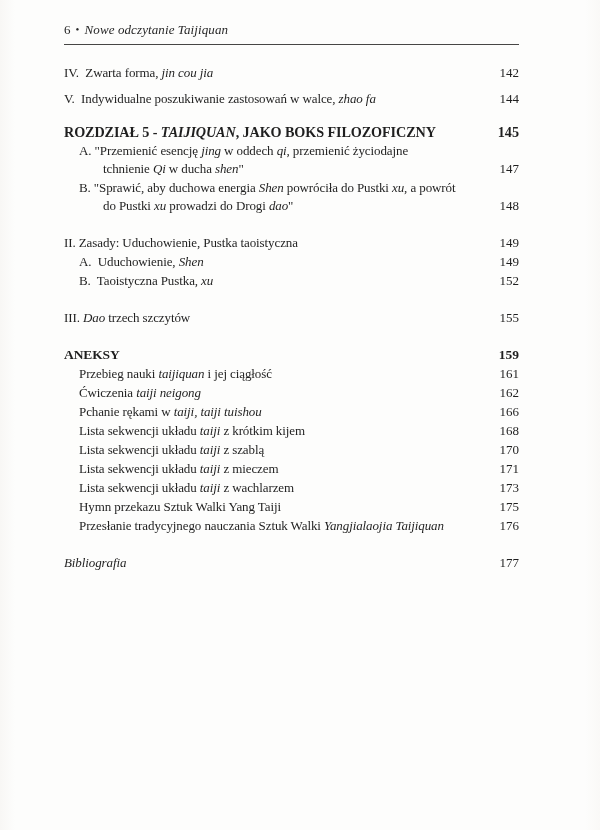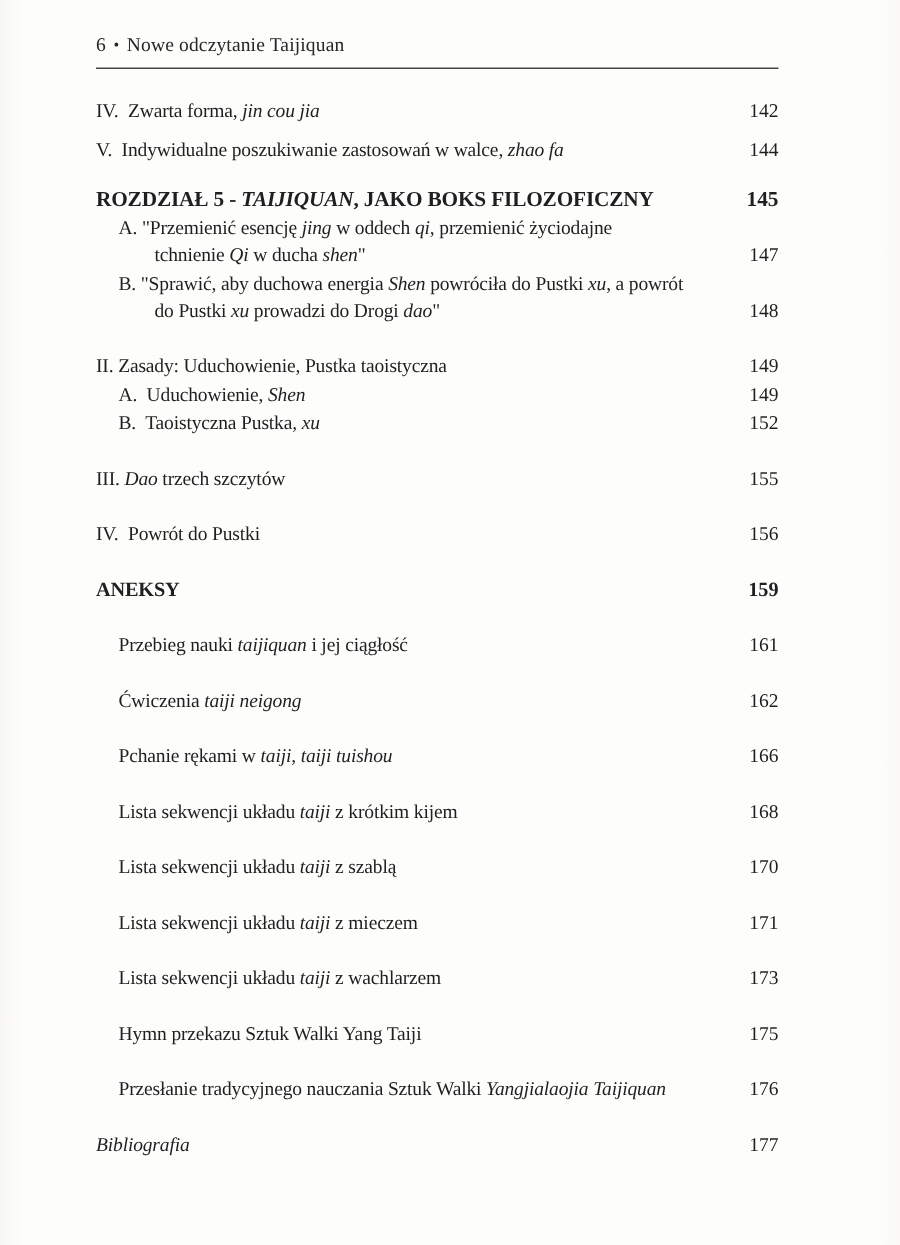--- a/index.html
+++ b/index.html
@@ -18,21 +18,21 @@
     overflow:hidden;
   }
   
   .header{
     font-size:13px;
     line-height:16px;
     color:#262626;
     letter-spacing:0.1px;
   }
   .header .sep{margin:0 5px;font-size:11px;position:relative;top:-1px;}
-  .header .booktitle{}
+  .header .booktitle{font-style:italic;}
   .rule{
     border:0;border-top:1.6px solid #474645;
     margin:6px 0 0 0;
   }
   
   .toc{margin-top:12px;font-size:13px;line-height:18px;}
   .row{display:flex;align-items:flex-end;margin-top:19px;}
   .lbl{
     flex:1;
     padding-right:6px;
@@ -46,21 +46,21 @@
   .row.chapter{margin-top:15px;font-weight:bold;font-size:14.2px;}
   .row.chapter .pg{font-weight:bold;}
   .row.section{}
   .row.loose{margin-top:8px;}
   .row.quote{margin-top:1px;}
   .row.quote .lbl{margin-left:15px;padding-left:24px;text-indent:-24px;}
   .row.subsection{margin-top:1px;}
   .row.subsection .lbl{margin-left:15px;}
   .row.annex-heading{font-weight:bold;font-size:13.5px;}
   .row.annex-heading .pg{font-weight:bold;}
-  .row.annex-item{margin-top:19px;}
+  .row.annex-item{margin-top:1px;}
   .row.annex-item .lbl{margin-left:15px;}
   .row.bibliography{margin-top:19px;}
   .row.bibliography .lbl{font-style:italic;}
   .row.gallery{margin-top:1px;font-weight:bold;}
   .row.gallery .pg{font-weight:normal;}
 </style>
 </head>
 <body>
 
 <div class="page">
@@ -103,24 +103,20 @@
       <span class="pg">149</span>
     </div>
       <div class="row subsection">
       <span class="lbl"><span>B.  Taoistyczna Pustka, </span><span class="i">xu</span></span>
       <span class="pg">152</span>
     </div>
       <div class="row section">
       <span class="lbl"><span>III. </span><span class="i">Dao</span><span> trzech szczytów</span></span>
       <span class="pg">155</span>
     </div>
-      <div class="row section">
-      <span class="lbl"><span>IV.  Powrót do Pustki</span></span>
-      <span class="pg">156</span>
-    </div>
       <div class="row annex-heading">
       <span class="lbl"><span>ANEKSY</span></span>
       <span class="pg">159</span>
     </div>
       <div class="row annex-item">
       <span class="lbl"><span>Przebieg nauki </span><span class="i">taijiquan</span><span> i jej ciągłość</span></span>
       <span class="pg">161</span>
     </div>
       <div class="row annex-item">
       <span class="lbl"><span>Ćwiczenia </span><span class="i">taiji neigong</span></span>

